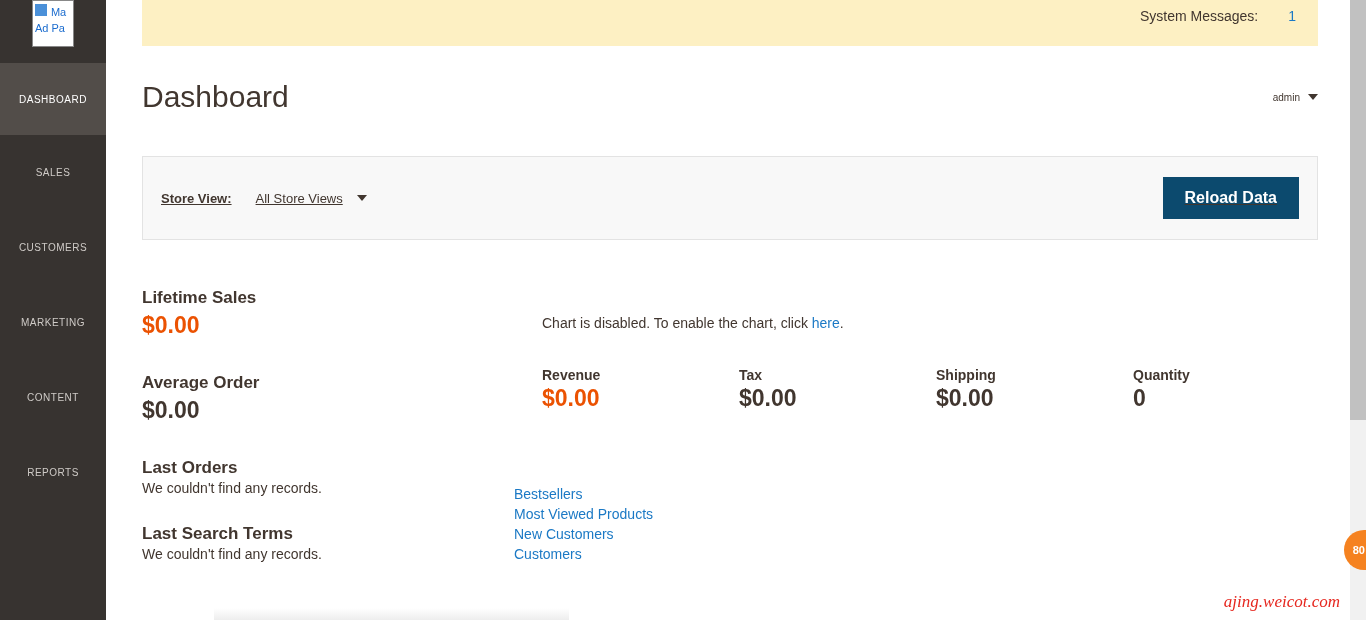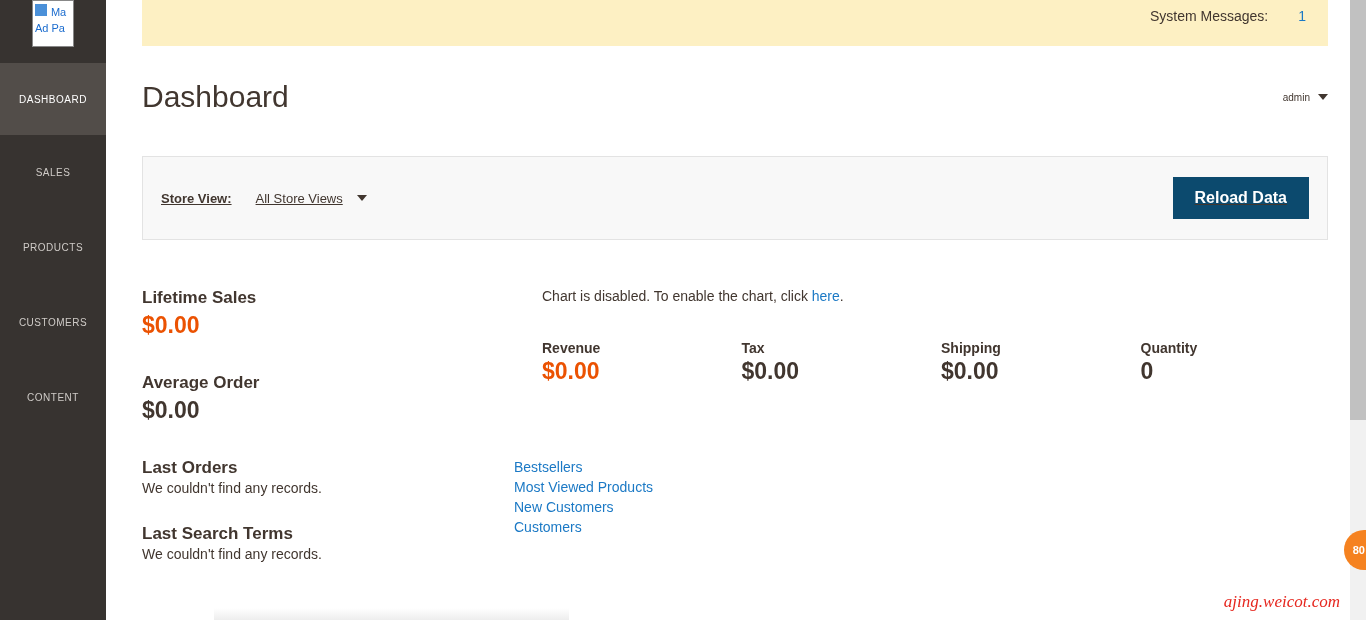--- a/index.html
+++ b/index.html
@@ -6,38 +6,38 @@
     body { font-family: 'Helvetica Neue', Arial, sans-serif; font-size: 14px; color: #41362f; background: #fff; width: 1366px; height: 620px; overflow: hidden; position: relative; }
     
     .sidebar { position: absolute; left: 0; top: 0; width: 106px; height: 620px; background: #373330; }
     .logo-box { width: 42px; height: 47px; margin: 0 0 16px 32px; border: 1px solid #888; background: #fff; padding: 2px; overflow: hidden; }
     .logo-box .broken-img { width: 12px; height: 12px; background: #4a90d9; display: inline-block; }
     .logo-box .alt-text { font-size: 11px; color: #1b6cce; line-height: 12px; font-family: Arial; }
     
     .nav-item { display: flex; align-items: center; justify-content: center; height: 75px; color: #cfcbc7; font-size: 10px; letter-spacing: 0.5px; cursor: pointer; text-align: center; }
     .nav-item.active { background: #524d49; color: #fff; height: 72px; }
     
-    .main { position: absolute; left: 106px; top: 0; right: 8px; height: 620px; overflow: hidden; }
+    .main { position: absolute; left: 106px; top: 0; right: 18px; height: 620px; overflow: hidden; }
     
     .sys-msg-bar { background: #fdf0c3; height: 46px; margin: 0 30px 0 36px; display: flex; align-items: flex-start; justify-content: flex-end; padding: 8px 16px 0 0; }
     .sys-msg-bar .label { color: #41362f; font-size: 14px; margin-right: 30px; }
     .sys-msg-bar .count { color: #1b79c5; font-size: 14px; padding-right: 6px; }
     
     .page-header { display: flex; justify-content: space-between; align-items: center; padding: 34px 30px 0 36px; }
     .page-title { font-size: 30px; font-weight: 400; color: #41362f; }
     .user-dropdown { display: flex; align-items: center; gap: 8px; cursor: pointer; font-size: 10px; }
     .user-dropdown .caret { width: 0; height: 0; border-left: 5px solid transparent; border-right: 5px solid transparent; border-top: 6px solid #41362f; }
     
     .toolbar { background: #f8f8f8; border: 1px solid #e3e3e3; margin: 42px 30px 0 36px; padding: 20px 18px 20px 18px; display: flex; align-items: center; text-decoration: underline; }
     .store-view-label { font-weight: 700; font-size: 13px; margin-right: 24px; }
     .store-view-select { display: flex; align-items: center; gap: 14px; cursor: pointer; font-size: 13px; }
     .store-view-select .caret { width: 0; height: 0; border-left: 5px solid transparent; border-right: 5px solid transparent; border-top: 6px solid #41362f; }
     .reload-btn { margin-left: auto; background: #0c4a6e; color: #fff; border: none; padding: 12px 22px; font-size: 16px; font-weight: 700; cursor: pointer; }
     
-    .content-row { display: flex; padding: 48px 30px 0 36px; gap: 0; }
+    .content-row { display: flex; padding: 48px 30px 0 36px; gap: 0; align-items: center; }
     .left-col { width: 400px; }
     .right-col { flex: 1; }
     
     .stat-block { margin-bottom: 34px; }
     .stat-label { font-size: 17px; font-weight: 700; color: #41362f; margin-bottom: 4px; }
     .stat-value { font-size: 23px; font-weight: 700; }
     .stat-value.orange { color: #eb5202; }
     .stat-value.black { color: #41362f; }
     
     .section-block { margin-bottom: 28px; }
@@ -76,27 +76,30 @@
 Ad
 Pa</span>
   </div>
   <div class="nav-item active">
       <span>DASHBOARD</span>
     </div>
   <div class="nav-item">
       <span>SALES</span>
     </div>
   <div class="nav-item">
-      <span>PRODUCTS</span>
-    </div>
-  <div class="nav-item">
       <span>CUSTOMERS</span>
     </div>
   <div class="nav-item">
+      <span>MARKETING</span>
+    </div>
+  <div class="nav-item">
       <span>CONTENT</span>
+    </div>
+  <div class="nav-item">
+      <span>REPORTS</span>
     </div>
 </div>
 
 <div class="main">
 
   <div class="sys-msg-bar">
     <span class="label">System Messages:</span>
     <span class="count">1</span>
   </div>
 

